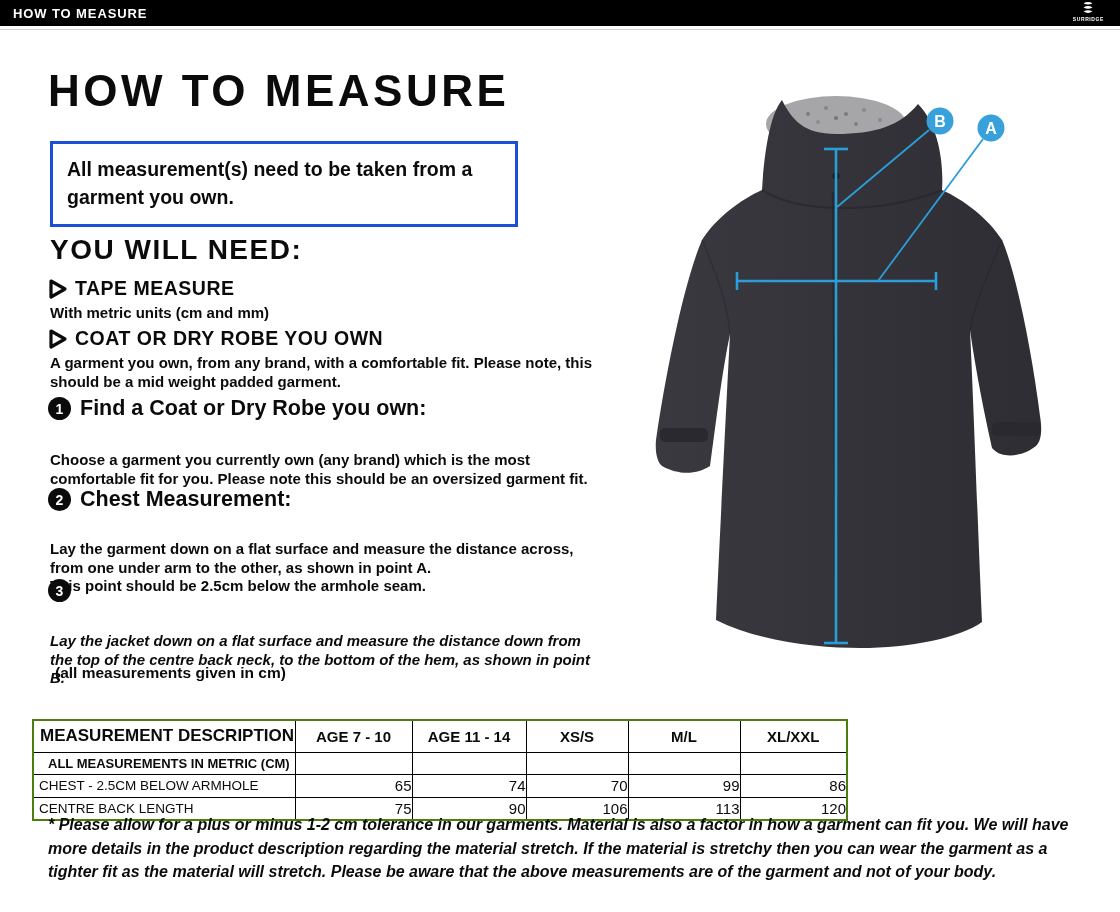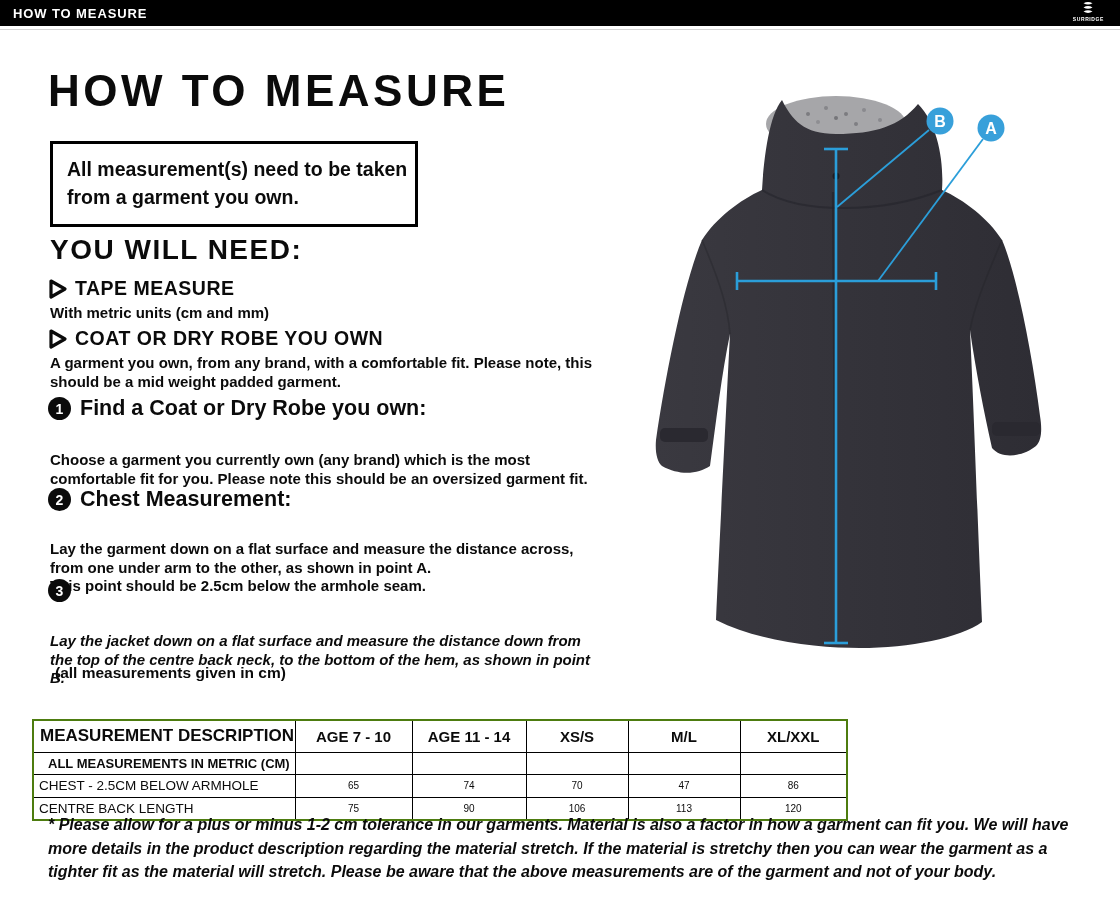--- a/index.html
+++ b/index.html
@@ -9,21 +9,21 @@
   
   .topbar { position:absolute; left:0; top:0; width:1120px; height:26px; background:#000;
             display:flex; align-items:center; }
   .topbar-title { color:#fff; font-size:13px; font-weight:bold; letter-spacing:0.9px; padding-left:13px; }
   .topbar-logo { position:absolute; right:16px; top:1px; display:flex; flex-direction:column; align-items:center; }
   .topbar-logo .brand { color:#fff; font-size:5px; font-weight:bold; letter-spacing:0.6px; margin-top:0px; }
   .hairline { position:absolute; left:0; top:29px; width:1120px; border-top:1px solid #d4d4d4; }
 
   
   .h1 { position:absolute; left:48px; top:66px; font-size:44px; font-weight:bold; letter-spacing:3.5px; }
-  .notice { position:absolute; left:50px; top:141px; width:368px; border:3px solid #000000;
+  .notice { position:absolute; left:50px; top:141px; width:468px; border:3px solid #1d4ed8;
             padding:11px 6px 13px 14px; font-size:19.5px; font-weight:bold; line-height:28px; }
   .ywn-h { position:absolute; left:50px; top:234px; font-size:28px; font-weight:bold; letter-spacing:1.5px; }
 
   .need-item { position:absolute; left:48px; display:flex; align-items:center; gap:7px; }
   .need-title { font-size:19.5px; font-weight:bold; letter-spacing:0.5px; }
   .need-desc { position:absolute; left:50px; font-size:15px; font-weight:bold; line-height:19px; width:548px; }
 
   .step-head { position:absolute; left:48px; display:flex; align-items:center; gap:9px; }
   .step-badge { width:23px; height:23px; border-radius:50%; background:#0b0b0b; color:#fff;
                 font-size:14px; font-weight:bold; display:flex; align-items:center; justify-content:center; flex:0 0 23px; }
@@ -35,21 +35,21 @@
   .schart-big { font-size:31px; font-weight:bold; letter-spacing:1px; }
   .schart-small { font-size:15.5px; font-weight:bold; margin-left:7px; }
 
   
   table.size { position:absolute; left:32px; top:719px; width:814px; border-collapse:collapse;
                border:2px solid #4d7c0f; table-layout:fixed; }
   table.size td, table.size th { border:1.5px solid #000; overflow:hidden; white-space:nowrap; }
   tr.hdr th { height:32px; font-size:15px; font-weight:bold; text-align:center; }
   tr.hdr th.desc { font-size:17px; text-align:left; padding-left:6px; }
   tr.sub td { height:22px; font-size:13px; font-weight:bold; text-align:left; padding-left:14px; }
-  tr.vals td { height:23px; font-size:10px; text-align:center; font-weight:normal; }
+  tr.vals td { height:23px; font-size:15px; text-align:right; font-weight:normal; }
   tr.vals td.lbl { text-align:left; padding-left:5px; font-weight:normal; font-size:13.5px; }
 
   .footnote { position:absolute; left:48px; top:813px; width:1050px; font-size:16px; font-weight:bold;
               font-style:italic; line-height:23.5px; }
 
   
   .coat-wrap { position:absolute; left:640px; top:72px; width:430px; height:600px; }
 </style>
 </head>
 <body>
@@ -135,21 +135,21 @@
     <td></td>
     <td></td>
     <td></td>
     <td></td>
   </tr>
   <tr class="vals">
     <td class="lbl">CHEST - 2.5CM BELOW ARMHOLE</td>
     <td>65</td>
     <td>74</td>
     <td>70</td>
-    <td>47</td>
+    <td>99</td>
     <td>86</td>
   </tr>
   <tr class="vals">
     <td class="lbl">CENTRE BACK LENGTH</td>
     <td>75</td>
     <td>90</td>
     <td>106</td>
     <td>113</td>
     <td>120</td>
   </tr>

